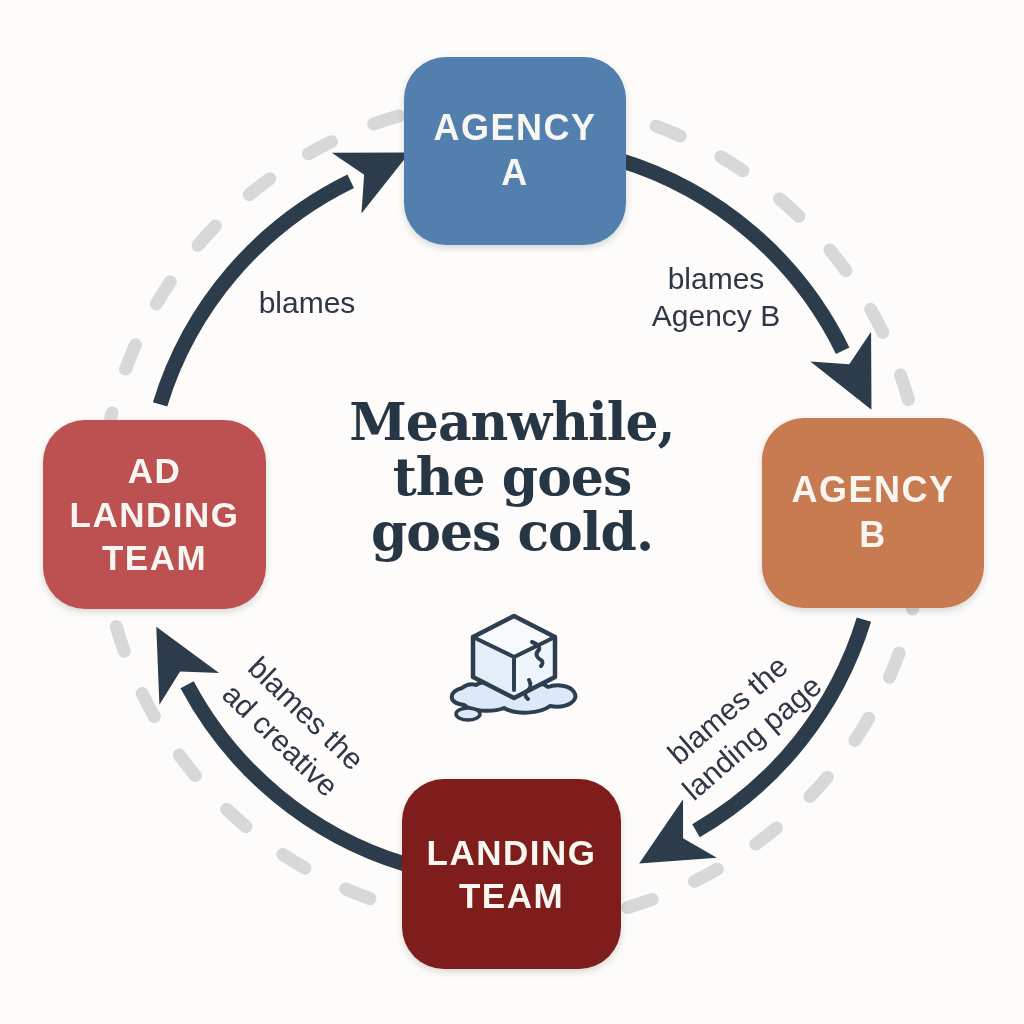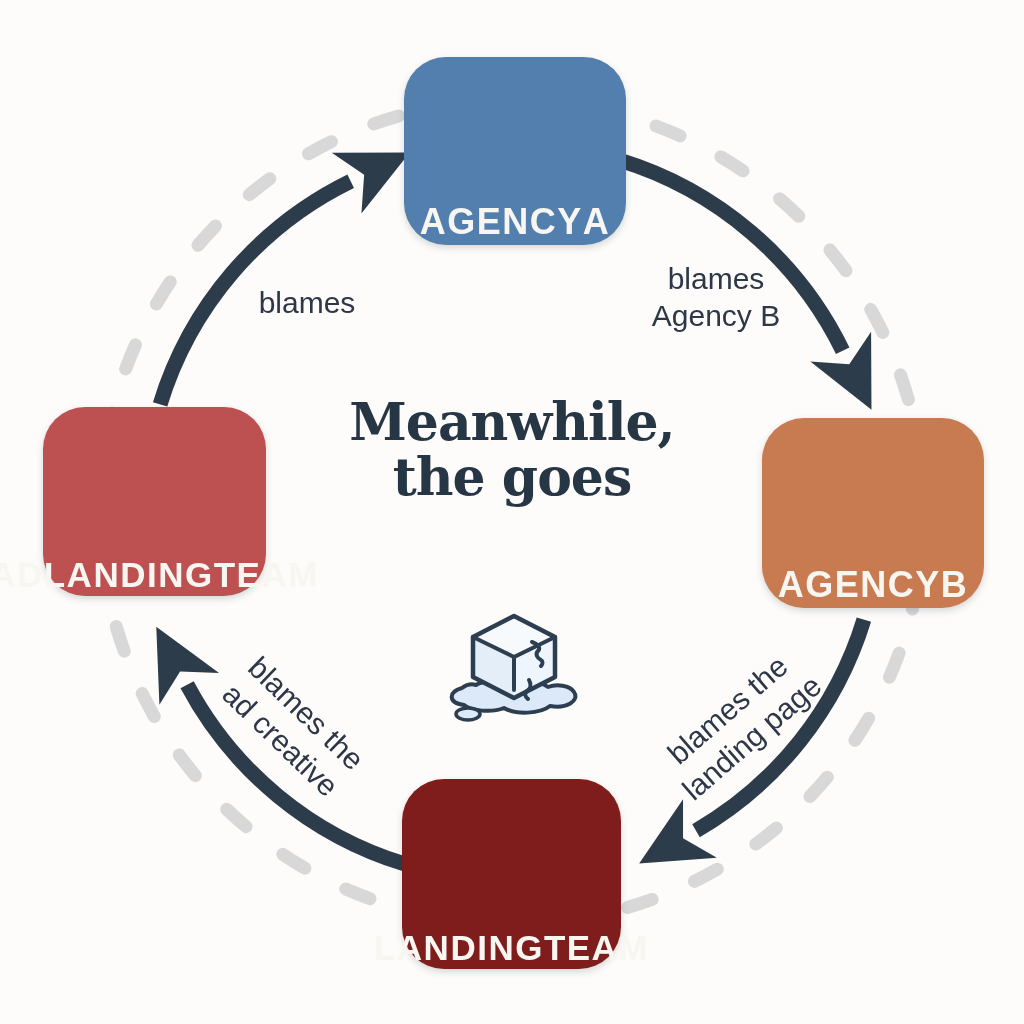--- a/index.html
+++ b/index.html
@@ -8,34 +8,34 @@
     width:1024px;height:1024px;
     background:#fdfcfa;
     overflow:hidden;
     font-family:"Liberation Sans",sans-serif;
   }
   svg.diagram-layer{position:absolute;left:0;top:0;width:1024px;height:1024px;}
 
   .node{
     position:absolute;
     border-radius:42px;
-    display:flex;flex-direction:row;align-items:flex-end;justify-content:center;
+    display:flex;flex-direction:column;align-items:center;justify-content:center;
     color:#f8f6f1;
     font-weight:bold;
     font-size:36px;
     letter-spacing:1.5px;
     line-height:1.24;
     text-align:center;
     box-shadow:0 3px 7px rgba(40,50,60,0.18);
     z-index:3;
   }
   .node-agency-a{left:404px;top:57px;width:222px;height:188px;background:#527fae;}
   .node-agency-b{left:762px;top:418px;width:222px;height:190px;background:#c87a50;}
   .node-landing {left:402px;top:779px;width:219px;height:190px;background:#7f1d1d;font-size:35px;}
-  .node-creative{left:43px;top:407px;width:223px;height:189px;background:#bd5151;font-size:35px;}
+  .node-creative{left:43px;top:420px;width:223px;height:189px;background:#bd5151;font-size:35px;}
 
   .headline{
     position:absolute;left:262px;top:394px;width:500px;
     text-align:center;
     font-family:"DejaVu Serif","Liberation Serif",serif;
     font-weight:bold;
     font-size:52px;
     line-height:1.06;
     letter-spacing:-1px;
     color:#273645;
@@ -107,20 +107,21 @@
     <div>landing page</div>
   </div>
   <div class="edge-label label-landing-blames-creative">
     <div>blames the</div>
     <div>ad creative</div>
   </div>
 
   <div class="headline">
     <div>Meanwhile,</div>
     <div>the goes</div>
+    <div>goes cold.</div>
   </div>
 
   <svg class="ice-icon" viewBox="0 0 166 120">
 
     <path d="M30,84 C16,88 16,99 32,101 C38,107 60,109 72,104 C84,111 108,110 118,102
              C134,105 148,97 142,88 C138,81 124,80 116,83 C108,77 92,76 84,80
              C70,75 50,77 44,81 C38,79 34,81 30,84 Z" fill="#dbe9f8" stroke="#2c3e50" stroke-width="4" stroke-linejoin="round"></path>
     <ellipse cx="36" cy="110" rx="12" ry="6" fill="#dbe9f8" stroke="#2c3e50" stroke-width="3.5"></ellipse>
 
     <path d="M82,12 L123,33 L123,73 L82,94 L41,73 L41,33 Z" fill="#eef5fc" stroke="none"></path>

